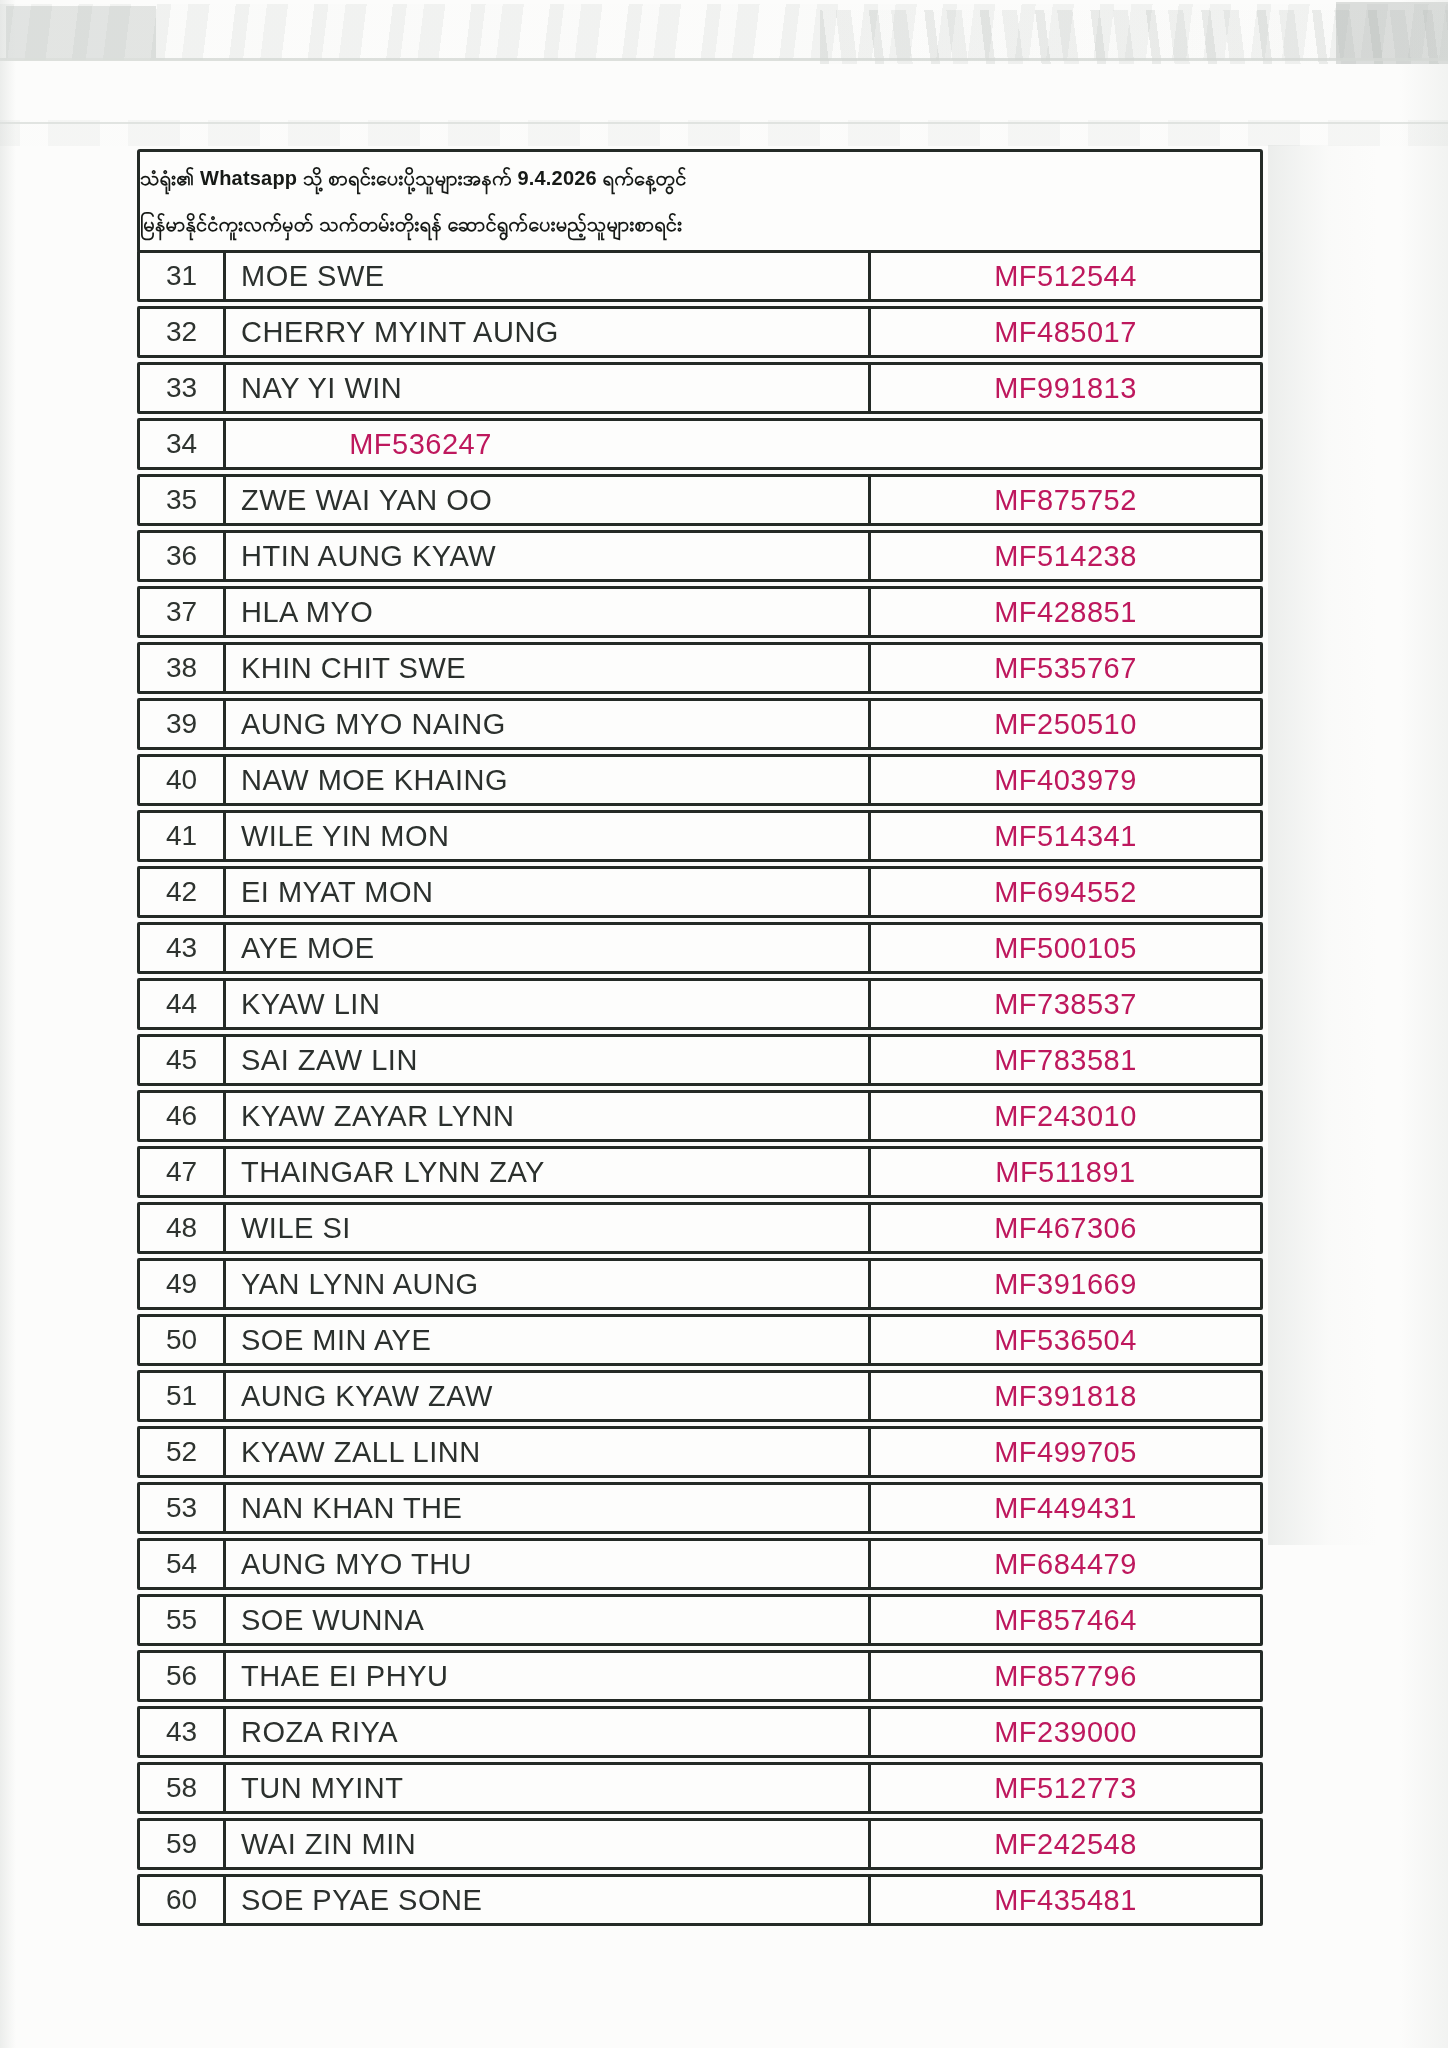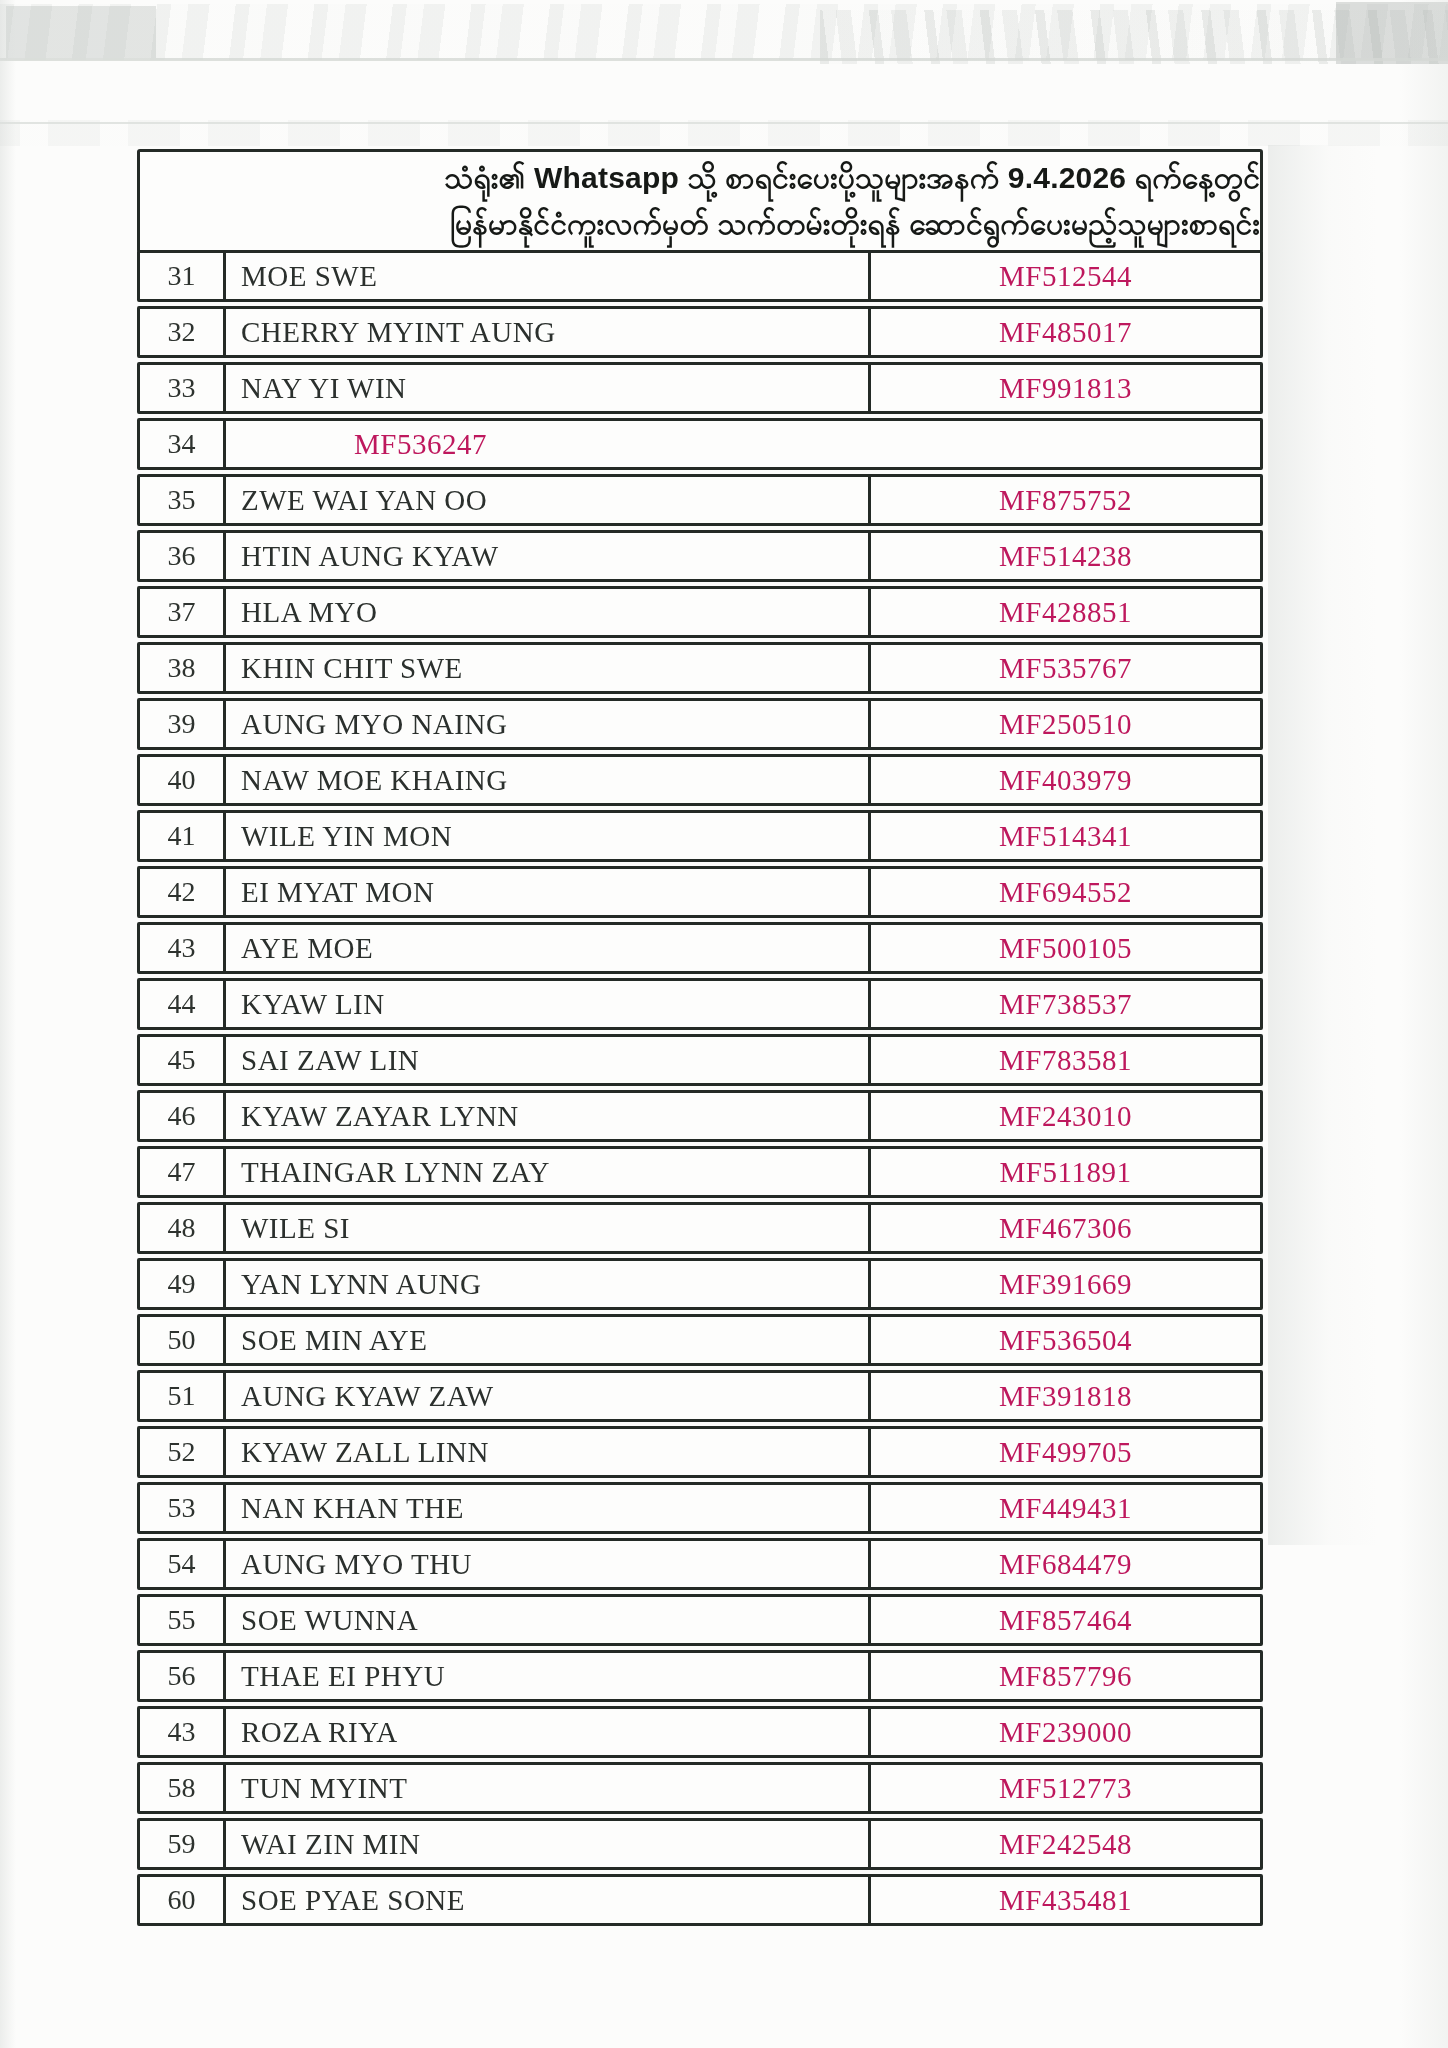--- a/index.html
+++ b/index.html
@@ -67,43 +67,42 @@
     border: 3px solid #242a26;
     border-radius: 3px;
     height: 104px;
     display: flex;
     flex-direction: column;
     justify-content: center;
     gap: 2px;
     background: #fdfdfc;
   }
   .title-line {
-    text-align: right;
+    text-align: left;
     font-weight: bold;
-    font-size: 30px;
+    font-size: 20px;
     line-height: 44px;
     color: #161916;
     letter-spacing: 0.2px;
     white-space: nowrap;
   }
   .rows {
     display: flex;
     flex-direction: column;
     gap: 4px;
     margin-top: -3px;
   }
   .row {
     box-sizing: border-box;
     display: flex;
     align-items: stretch;
     height: 52px;
     border: 3px solid #242a26;
     border-radius: 2px;
     background: #fdfdfc;
-    font-family: Liberation Serif, serif;
   }
   .cell-no {
     box-sizing: border-box;
     width: 86px;
     border-right: 3px solid #242a26;
     display: flex;
     align-items: center;
     justify-content: center;
     font-size: 28px;
     color: #2e332f;

